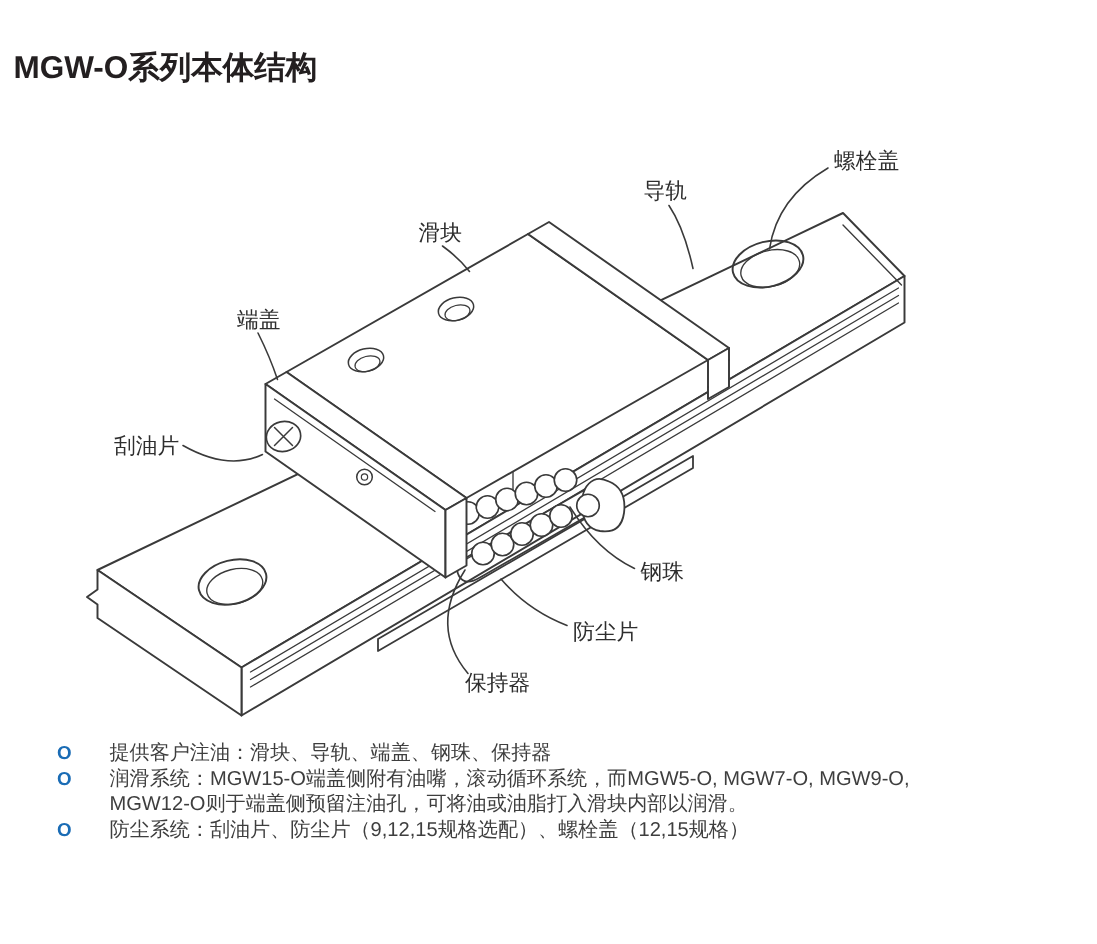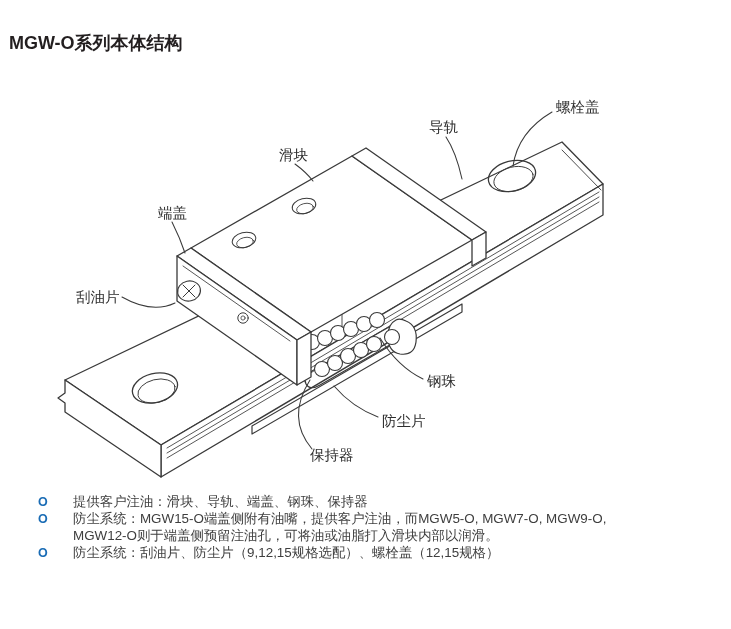--- a/index.html
+++ b/index.html
@@ -3,21 +3,21 @@
 <meta charset="utf-8">
 <style>
   html,body{margin:0;padding:0;}
   body{
     width:731px;height:629px;position:relative;background:#ffffff;
     font-family:"Liberation Sans","DejaVu Sans",sans-serif;
     overflow:hidden;color:#3e3e3e;
   }
   .page-title{
     position:absolute;left:9px;top:31px;margin:0;
-    font-size:18px;font-weight:bold;color:#231f20;letter-spacing:0px;
+    font-size:21px;font-weight:bold;color:#231f20;letter-spacing:0px;
   }
   .diagram{position:absolute;left:0;top:0;width:731px;height:629px;}
   .diagram text{
     font-family:"Liberation Sans","DejaVu Sans",sans-serif;
     font-size:14.5px;fill:#2e2e2e;
   }
   .notes{
     position:absolute;left:38px;top:494px;width:600px;
   }
   .note{
@@ -152,19 +152,19 @@
   </g>
 </svg>
 
 <div class="notes">
   <div class="note">
     <span class="marker">O</span>
     <span class="note-text">提供客户注油：滑块、导轨、端盖、钢珠、保持器</span>
   </div>
   <div class="note">
     <span class="marker">O</span>
-    <span class="note-text">防尘系统：MGW15-O端盖侧附有油嘴，提供客户注油，而MGW5-O, MGW7-O, MGW9-O, MGW12-O则于端盖侧预留注油孔，可将油或油脂打入滑块内部以润滑。</span>
+    <span class="note-text">润滑系统：MGW15-O端盖侧附有油嘴，滚动循环系统，而MGW5-O, MGW7-O, MGW9-O, MGW12-O则于端盖侧预留注油孔，可将油或油脂打入滑块内部以润滑。</span>
   </div>
   <div class="note">
     <span class="marker">O</span>
     <span class="note-text">防尘系统：刮油片、防尘片（9,12,15规格选配）、螺栓盖（12,15规格）</span>
   </div>
 </div>
 
 </body></html>

